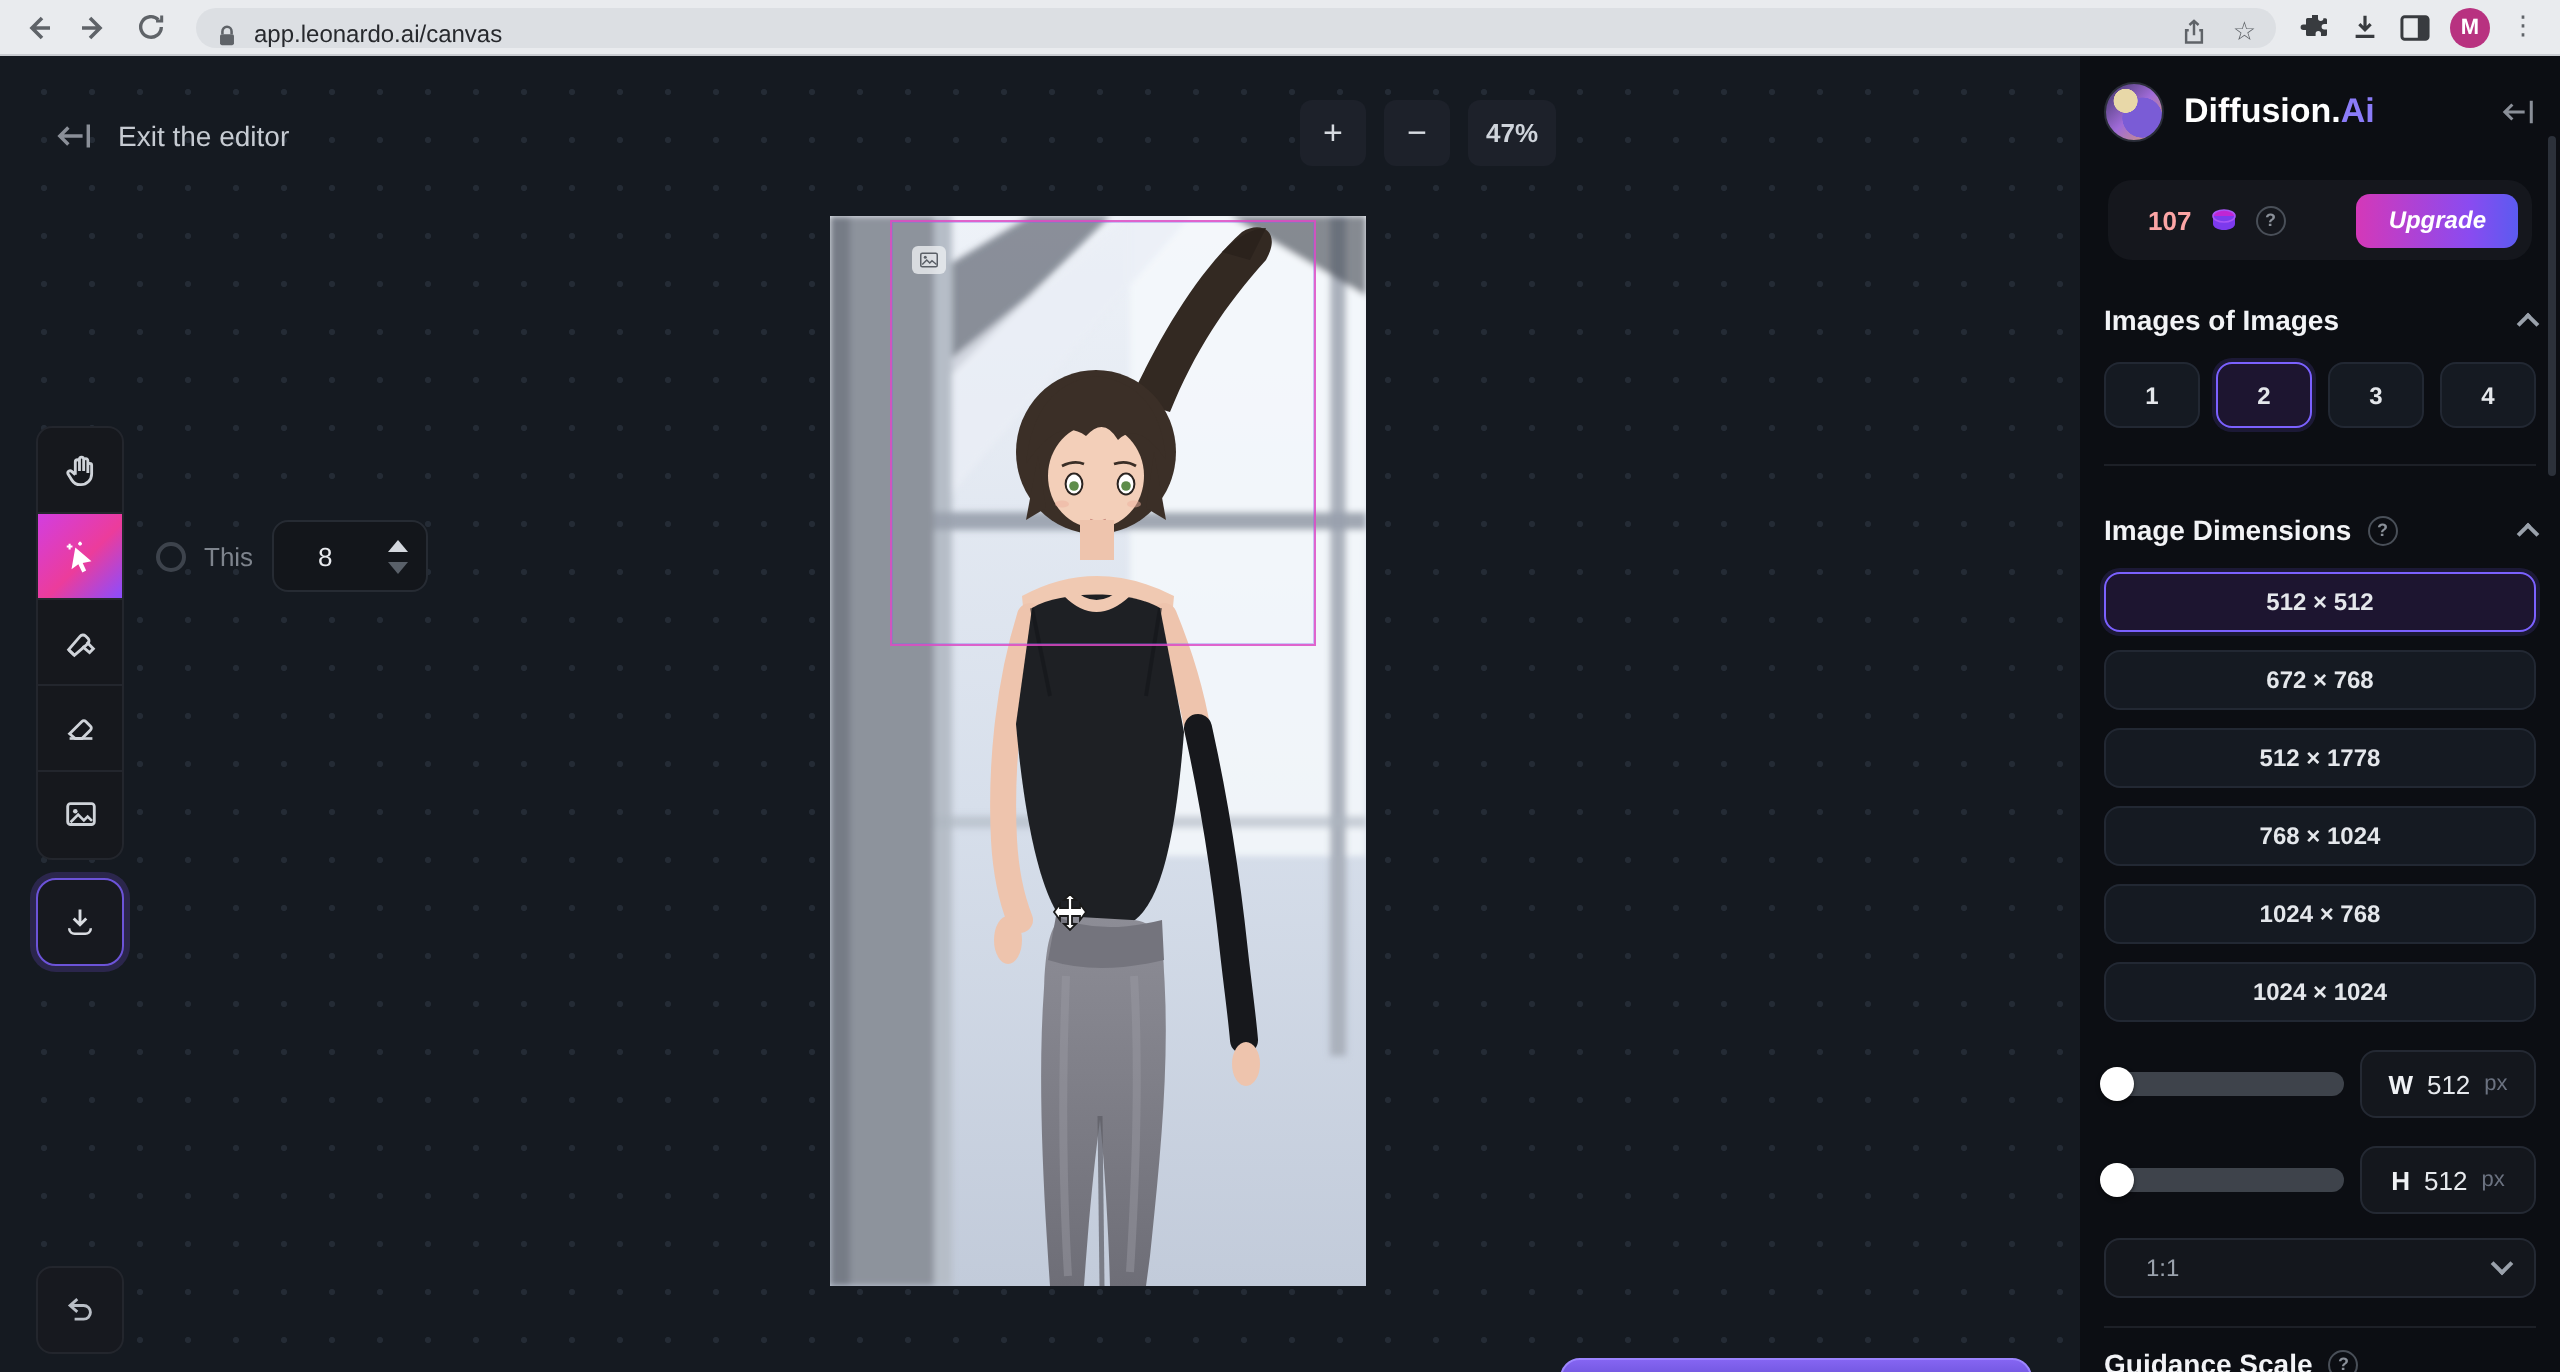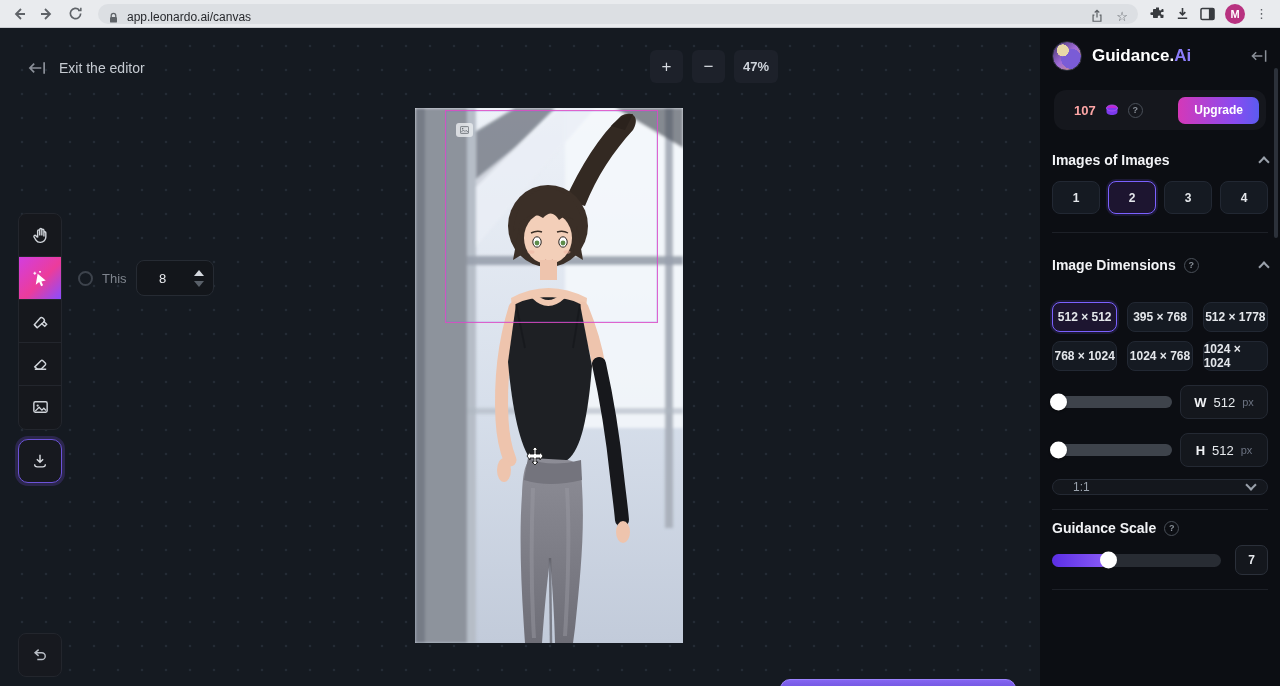--- a/index.html
+++ b/index.html
@@ -84,21 +84,21 @@
       linear-gradient(135deg,#3f3566,#a06bd8 50%,#d8a06b); border:1px solid #2a2d38; }
   .brand-name { color:#fff; font-size:17px; font-weight:bold; }
   .brand-ai { color:#8b7cf8; }
   .collapse-ic { margin-left:auto; color:#8a8f98; display:flex; cursor:pointer; }
 
   .token-pill { margin:18px 2px 0; height:40px; background:#15171d; border-radius:12px;
     display:flex; align-items:center; padding:0 7px 0 20px; gap:8px; }
   .token-count { color:#fca5a5; font-size:13px; font-weight:bold; }
   .upgrade-btn { margin-left:auto; height:27px; padding:0 16px; border:none; border-radius:7px;
     background:linear-gradient(90deg,#d438b8,#8a4bf0 70%,#5b5bf0); color:#fff; font-size:12px;
-    font-weight:bold; cursor:pointer; font-family:inherit; }
+    font-weight:bold; cursor:pointer; font-family:inherit;font-style:italic; }
 
   .model-box { margin-top:21px; height:47px; background:#13151b; border:1px solid #2b2f38;
     border-radius:12px; display:flex; align-items:center; padding:0 10px 0 10px; gap:10px; cursor:pointer; }
   .model-thumb { width:18px; height:18px; border-radius:4px; background:#23262e; flex:0 0 auto; }
   .model-texts { flex:1; min-width:0; }
   .model-label { color:#585e68; font-size:10px; }
   .model-value { color:#e8eaee; font-size:13px; font-weight:bold; margin-top:1px; white-space:nowrap; }
   .model-ic { width:22px; height:22px; border-radius:6px; flex:0 0 auto;
     background:linear-gradient(135deg,#9a5cf6,#6d3df0); position:relative; }
   .model-ic::before, .model-ic::after { content:""; position:absolute; left:5px; height:2px; background:rgba(255,255,255,.85); border-radius:1px; }
@@ -114,35 +114,35 @@
 
   .noi-row { margin-top:13px; display:flex; gap:8px; }
   .opt-btn { height:33px; background:#151a22; border:1px solid #222833; border-radius:8px;
     color:#e4e7eb; font-size:12px; font-weight:bold; display:flex; align-items:center;
     justify-content:center; cursor:pointer; }
   .noi-row .opt-btn { flex:1; }
   .opt-btn.selected { background:#1d1530; border:1px solid #7b61ff; box-shadow:0 0 0 2px rgba(123,97,255,.15); }
 
   .divider { margin-top:18px; border-top:1px solid #1d2027; }
 
-  .dim-grid { margin-top:29px; display:grid; grid-template-columns:1fr 1fr 1fr; gap:9px 10px; }
+  .dim-grid { margin-top:13px; display:grid; grid-template-columns:1fr; gap:9px 10px; }
   .dim-grid .opt-btn { height:30px; }
 
   .wh-row { margin-top:14px; display:flex; align-items:center; gap:8px; height:34px; }
   .wh-row:first-of-type { margin-top:19px; }
   .slider-track { flex:1; height:12px; background:#3e434b; border-radius:6px; position:relative; }
   .slider-knob { position:absolute; top:50%; transform:translate(-2px,-50%); width:17px; height:17px;
     background:#fff; border-radius:50%; box-shadow:0 1px 2px rgba(0,0,0,.5); cursor:pointer; }
   .wh-box { width:88px; height:34px; background:#14171d; border:1px solid #242933; border-radius:8px;
     display:flex; align-items:center; justify-content:center; gap:7px; }
   .wh-label { color:#f0f2f5; font-size:13px; font-weight:bold; }
   .wh-value { color:#e6e9ed; font-size:13px; }
   .wh-unit { color:#6b7280; font-size:11px; }
 
-  .ratio-box { margin-top:12px; height:16px; background:#14171d; border:1px solid #242933; border-radius:8px;
+  .ratio-box { margin-top:12px; height:30px; background:#14171d; border:1px solid #242933; border-radius:8px;
     display:flex; align-items:center; padding:0 12px 0 20px; cursor:pointer; }
   .ratio-val { color:#9aa2ad; font-size:12px; }
   .ratio-box .chev { margin-left:auto; }
 
   .gs-row { margin-top:9px; display:flex; align-items:center; gap:14px; height:30px; }
   .gs-track { flex:1; height:13px; background:#282c33; border-radius:7px; position:relative; }
   .gs-fill { position:absolute; left:0; top:0; bottom:0; width:33%;
     background:linear-gradient(90deg,#5b2ee5,#8b5cf6); border-radius:7px; }
   .gs-knob { position:absolute; left:33%; top:50%; transform:translate(-8px,-50%); width:17px; height:17px;
     background:#fff; border-radius:50%; cursor:pointer; }
@@ -377,21 +377,21 @@
 
 
     <div class="generate-sliver"></div>
   </div>
 
   <div class="sidebar">
     <div class="sb-scroll"></div>
 
     <div class="brand-row">
       <span class="logo"></span>
-      <span class="brand-name"><span>Guidance.</span><span class="brand-ai">Ai</span></span>
+      <span class="brand-name"><span>Diffusion.</span><span class="brand-ai">Ai</span></span>
       <span class="collapse-ic">
         <svg width="17" height="14" viewBox="0 0 18 14" fill="none" stroke="#8a8f98" stroke-width="1.6">
             <path d="M15.5 1v12M12 7H1.5M5.5 3L1.5 7l4 4"></path>
           </svg>
       </span>
     </div>
 
     <div class="token-pill">
       <span class="token-count">107</span>
       <span>
@@ -419,21 +419,21 @@
 
     <div class="divider"></div>
 
     <div class="sec-head" style="margin-top:24px;">
       <span class="sec-title">Image Dimensions</span>
       <span class="help-ic">?</span>
       <span class="chev up"></span>
     </div>
     <div class="dim-grid">
       <div class="opt-btn selected">512 × 512</div>
-      <div class="opt-btn">395 × 768</div>
+      <div class="opt-btn">672 × 768</div>
       <div class="opt-btn">512 × 1778</div>
       <div class="opt-btn">768 × 1024</div>
       <div class="opt-btn">1024 × 768</div>
       <div class="opt-btn">1024 × 1024</div>
     </div>
 
     <div class="wh-row">
       <div class="slider-track">
         <span class="slider-knob" style="left:0;"></span>
       </div>

